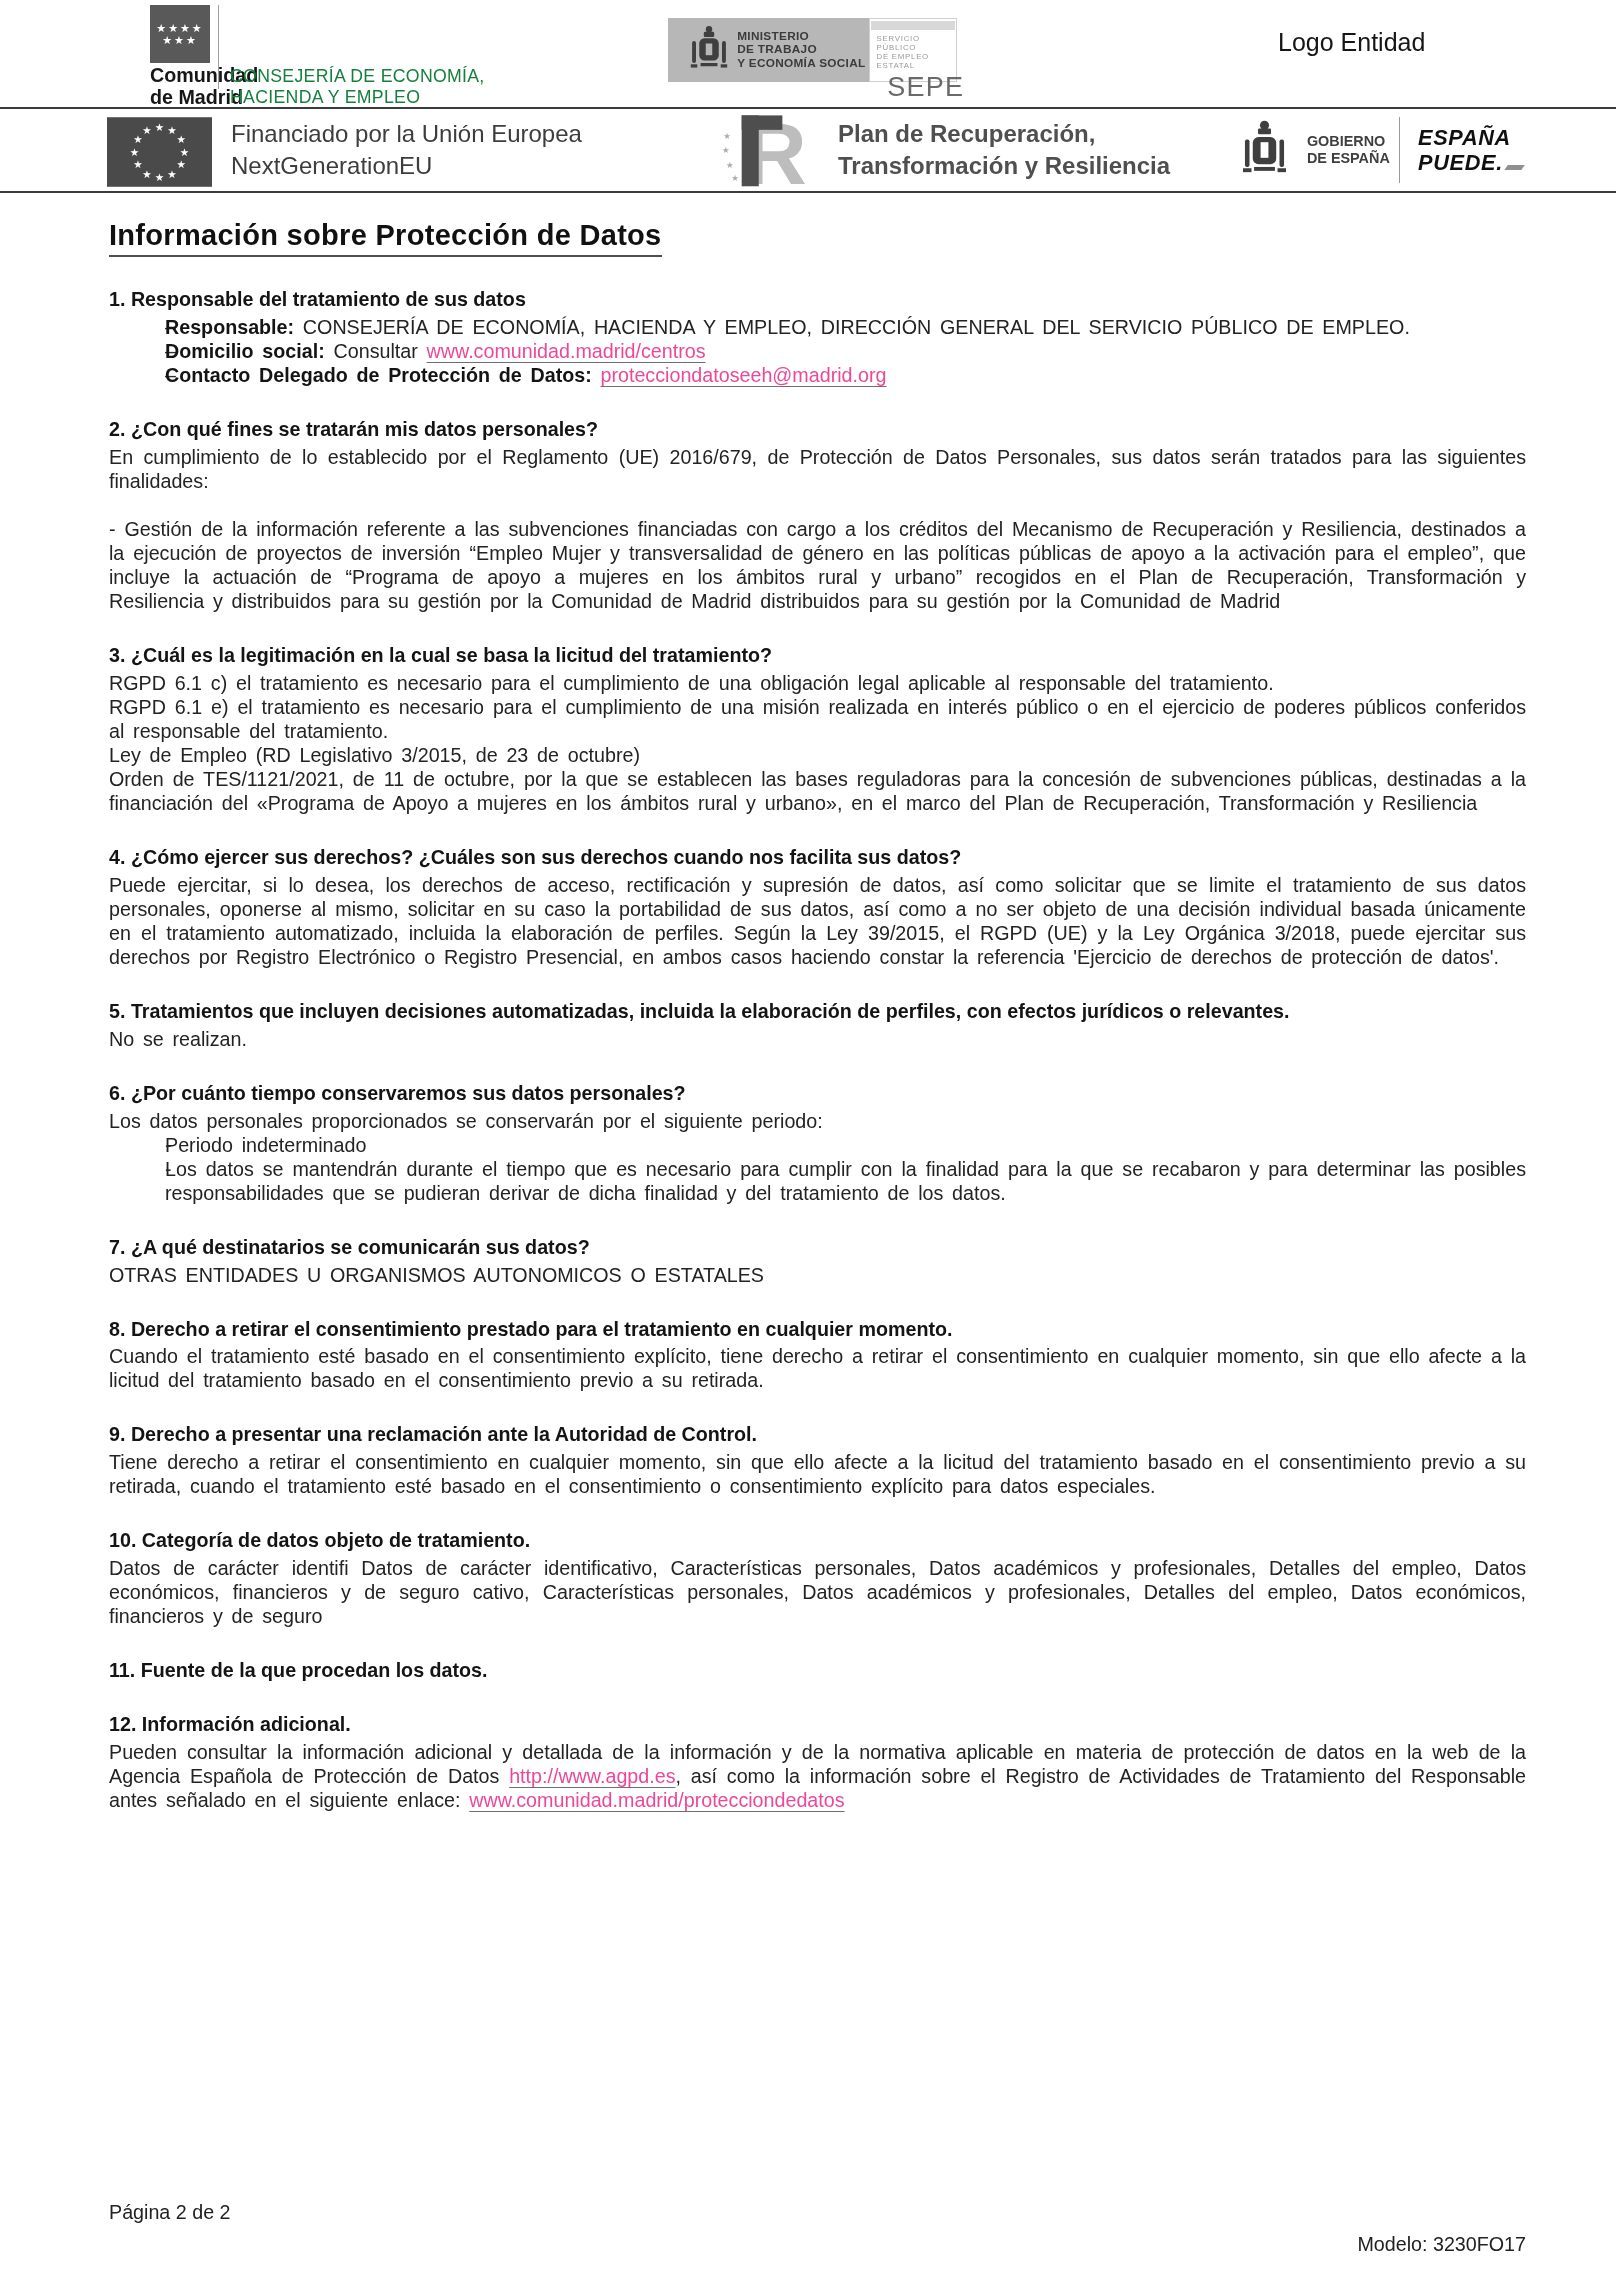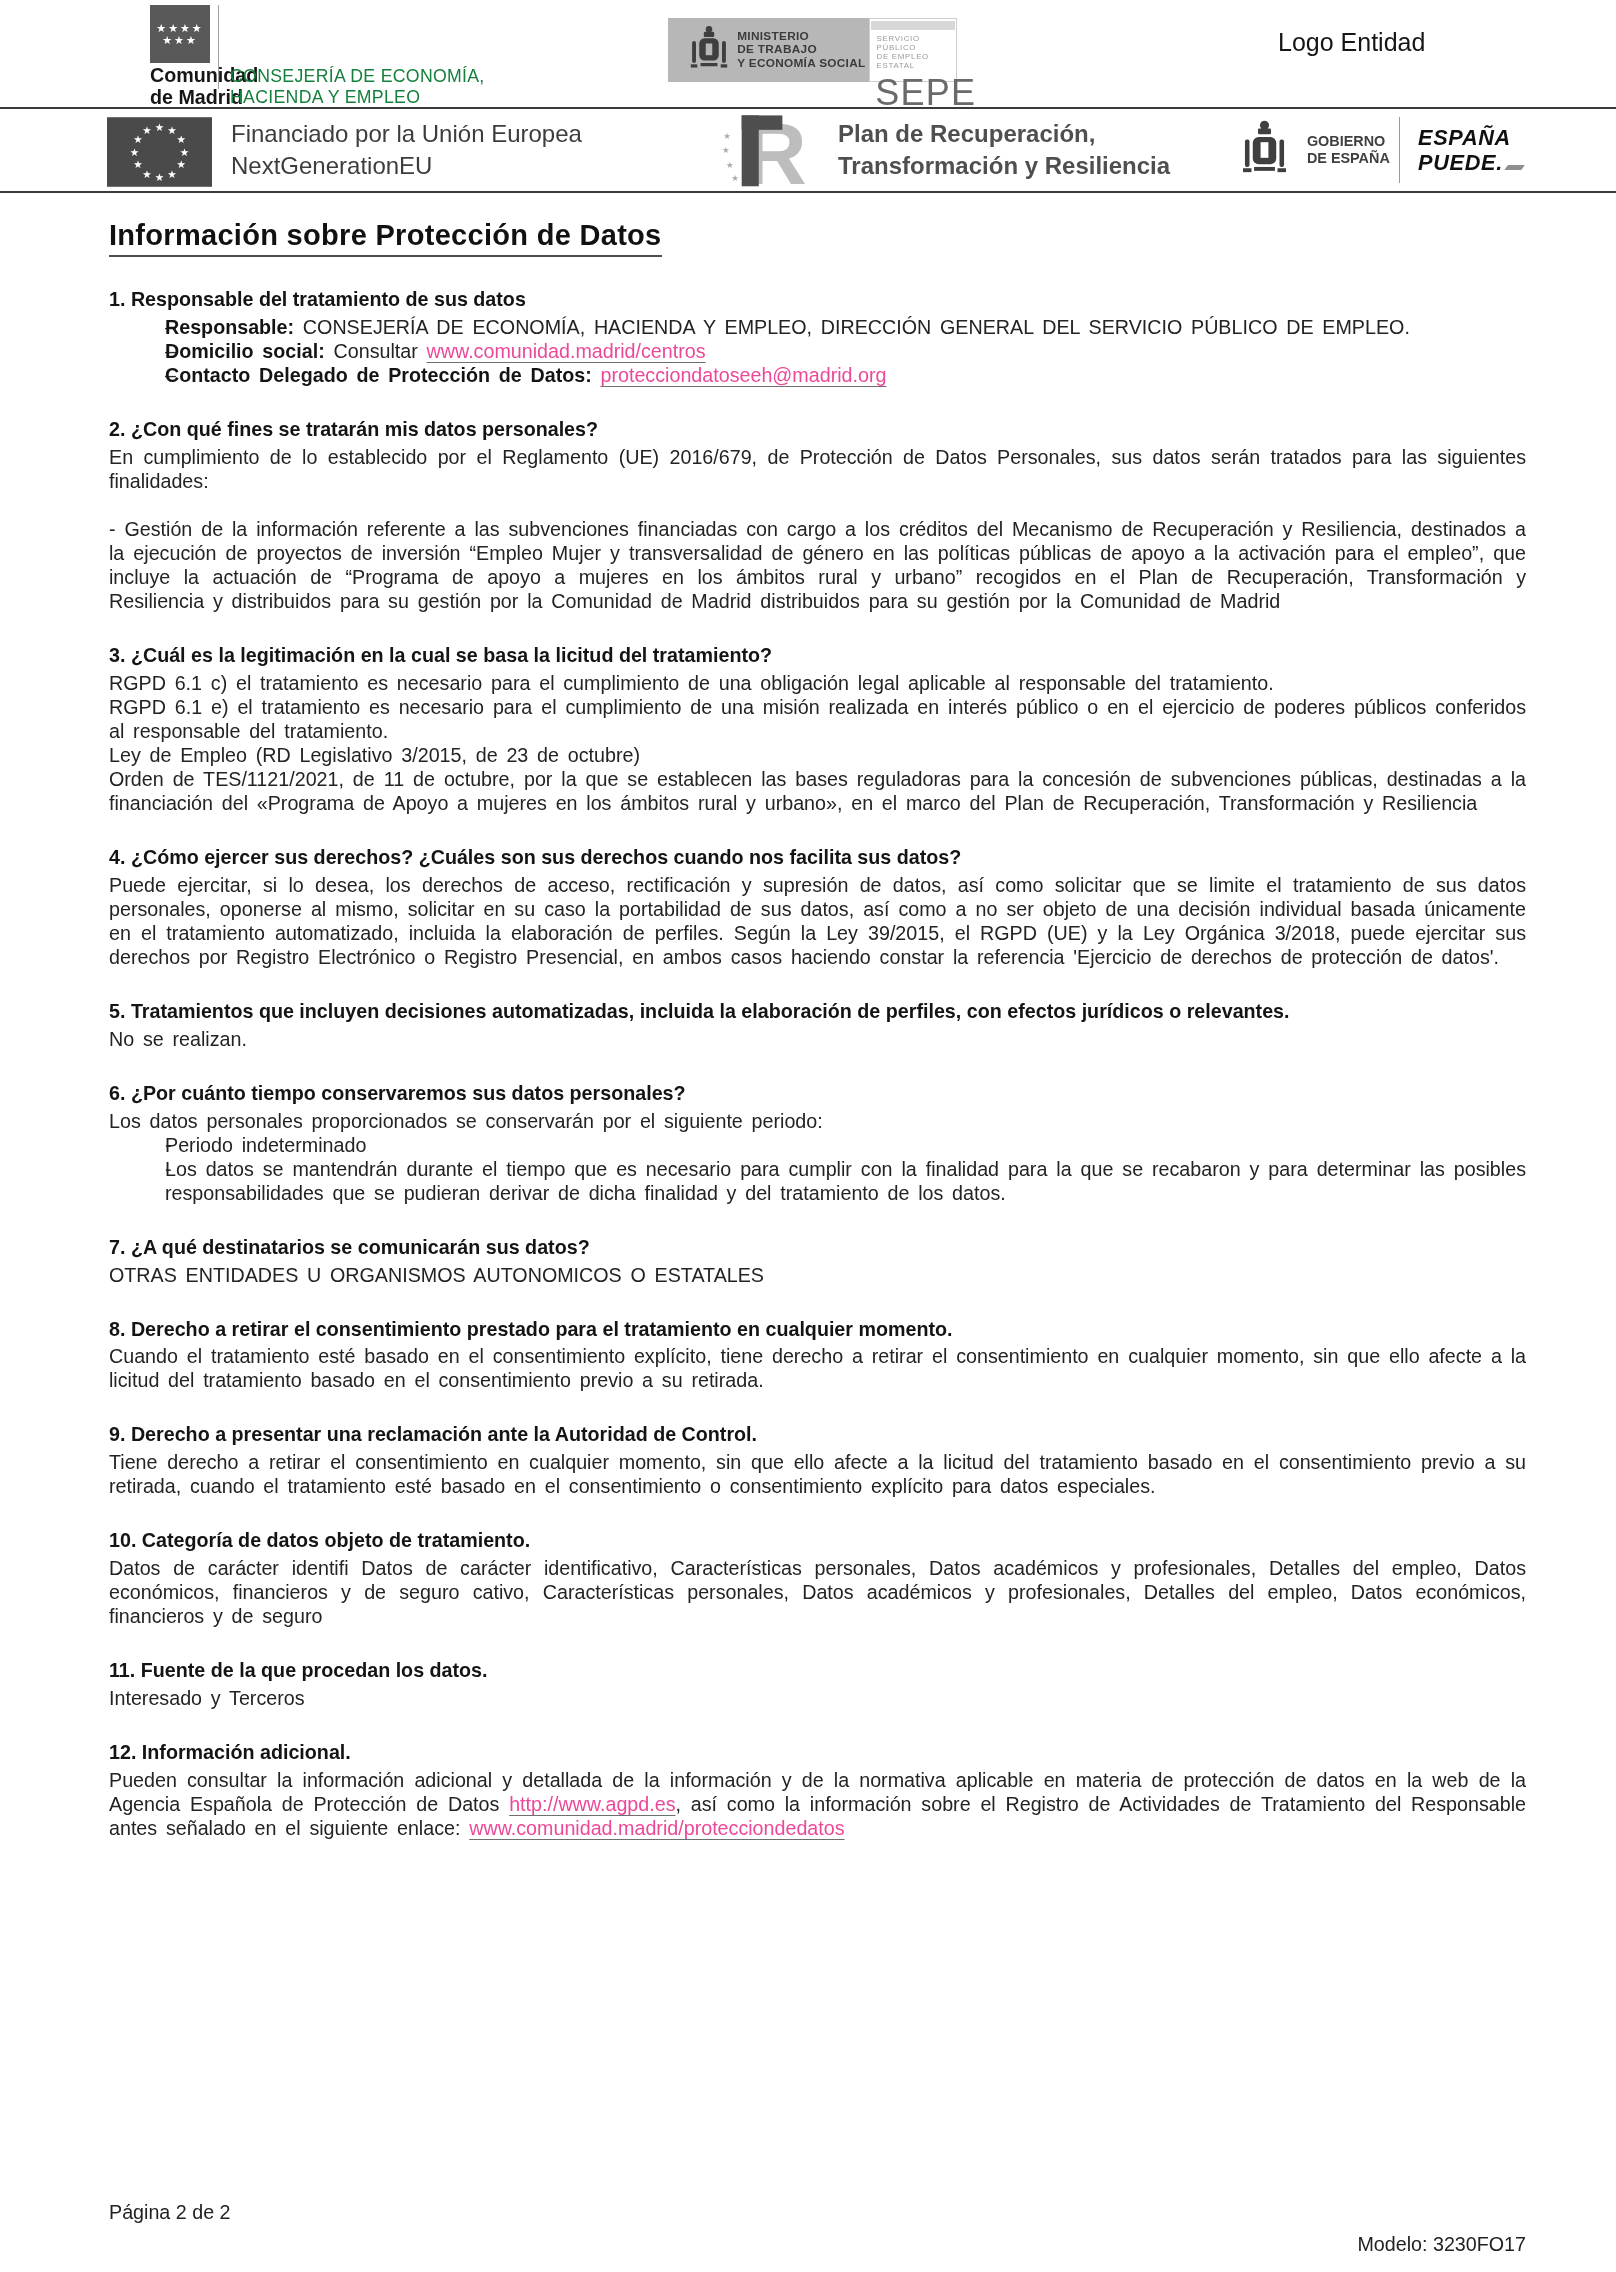--- a/index.html
+++ b/index.html
@@ -22,21 +22,21 @@
   .cam-divider { position:absolute; left:218px; top:5.2px; width:1.3px; height:84px; background:#9f9f9f; }
   .consejeria { position:absolute; left:230px; top:66px; font-size:17.7px; line-height:21px; color:#15803d; letter-spacing:0.3px; }
 
   .min-box { position:absolute; left:668px; top:18.4px; width:201px; height:64px; background:#b7b7b7;
              display:flex; align-items:center; padding-left:22px; }
   .min-text { margin-left:9.2px; font-size:11.8px; font-weight:bold; color:#3b3b3b; line-height:13.8px; letter-spacing:0.3px; }
   .sepe-box { position:absolute; left:869px; top:18.4px; width:88px; height:64px; background:#ffffff;
               border:1.3px solid #cfcfcf; }
   .sepe-strip { height:9.2px; background:#d8d8d8; margin:1.3px 1.3px 3.9px 1.3px; }
   .sepe-small { font-size:7.9px; line-height:9.2px; color:#9a9a9a; letter-spacing:0.7px; padding-left:6.6px; }
-  .sepe-big { font-size:36px; color:#6a6a6a; letter-spacing:1.3px; padding-left:5.2px; margin-top:1.3px; }
+  .sepe-big { font-size:27px; color:#6a6a6a; letter-spacing:1.3px; padding-left:5.2px; margin-top:1.3px;margin-left:12px; }
   .logo-entidad { position:absolute; left:1278px; top:27.6px; font-size:25px; color:#161616; }
 
   
   .banner { position:relative; height:86px; border-top:2.6px solid #3a3a3a; border-bottom:2.6px solid #3a3a3a; }
   .eu-flag { position:absolute; left:107px; top:7.9px; }
   .eu-text { position:absolute; left:231px; top:9.2px; font-size:24px; font-weight:normal; color:#3d3d3d; line-height:31.5px; }
   .tr-logo { position:absolute; left:722px; top:1.3px; }
   .plan-text { position:absolute; left:838px; top:9.2px; font-size:24px; font-weight:bold; color:#4f4f4f; line-height:31.5px; }
   .gob { position:absolute; left:1243px; top:7.9px; display:flex; align-items:center;gap:13px; }
   .gob-text { margin-left:7.9px; font-size:14.4px; font-weight:bold; color:#3f3f3f; line-height:16.4px; }
@@ -225,21 +225,20 @@
     <div class="sec-h">8. Derecho a retirar el consentimiento prestado para el tratamiento en cualquier momento.</div>
     <p>Cuando el tratamiento esté basado en el consentimiento explícito, tiene derecho a retirar el consentimiento en cualquier momento, sin que ello afecte a la licitud del tratamiento basado en el consentimiento previo a su retirada.</p>
 
     <div class="sec-h">9. Derecho a presentar una reclamación ante la Autoridad de Control.</div>
     <p>Tiene derecho a retirar el consentimiento en cualquier momento, sin que ello afecte a la licitud del tratamiento basado en el consentimiento previo a su retirada, cuando el tratamiento esté basado en el consentimiento o consentimiento explícito para datos especiales.</p>
 
     <div class="sec-h">10. Categoría de datos objeto de tratamiento.</div>
     <p>Datos de carácter identifi Datos de carácter identificativo, Características personales, Datos académicos y profesionales, Detalles del empleo, Datos económicos, financieros y de seguro cativo, Características personales, Datos académicos y profesionales, Detalles del empleo, Datos económicos, financieros y de seguro</p>
 
     <div class="sec-h">11. Fuente de la que procedan los datos.</div>
-    <p>Interesado y Terceros</p>
 
     <div class="sec-h">12. Información adicional.</div>
     <p><span>Pueden consultar la información adicional y detallada de la información y de la normativa aplicable en materia de protección de datos en la web de la Agencia Española de Protección de Datos </span><span class="link">http://www.agpd.es</span><span>, así como la información sobre el Registro de Actividades de Tratamiento del Responsable antes señalado en el siguiente enlace: </span><span class="link">www.comunidad.madrid/protecciondedatos</span></p>
 
   </div>
 
   <div class="pg">Página 2 de 2</div>
   <div class="model">Modelo: 3230FO17</div>
 
 </div>

